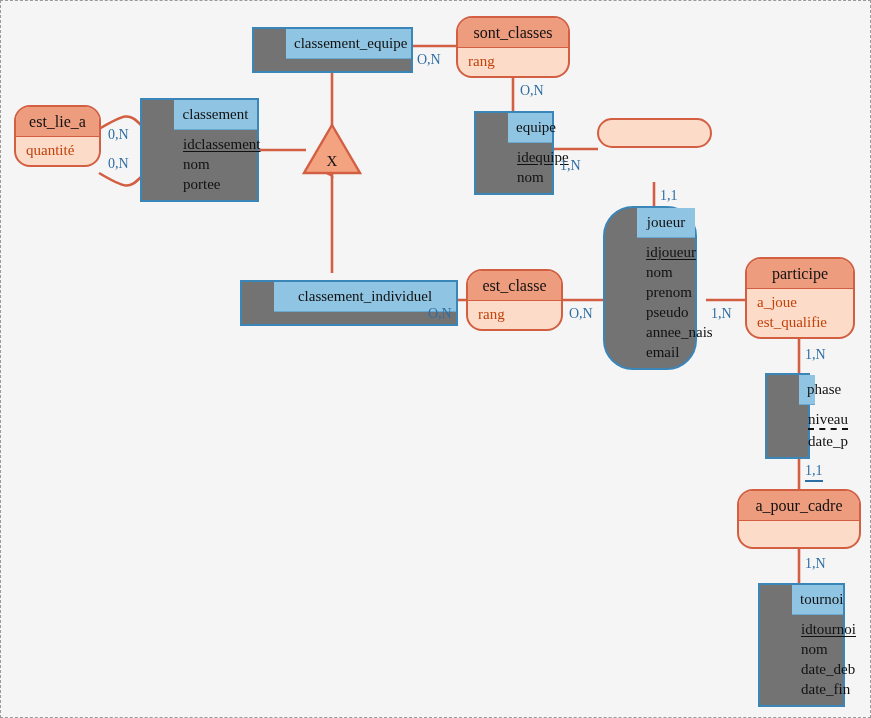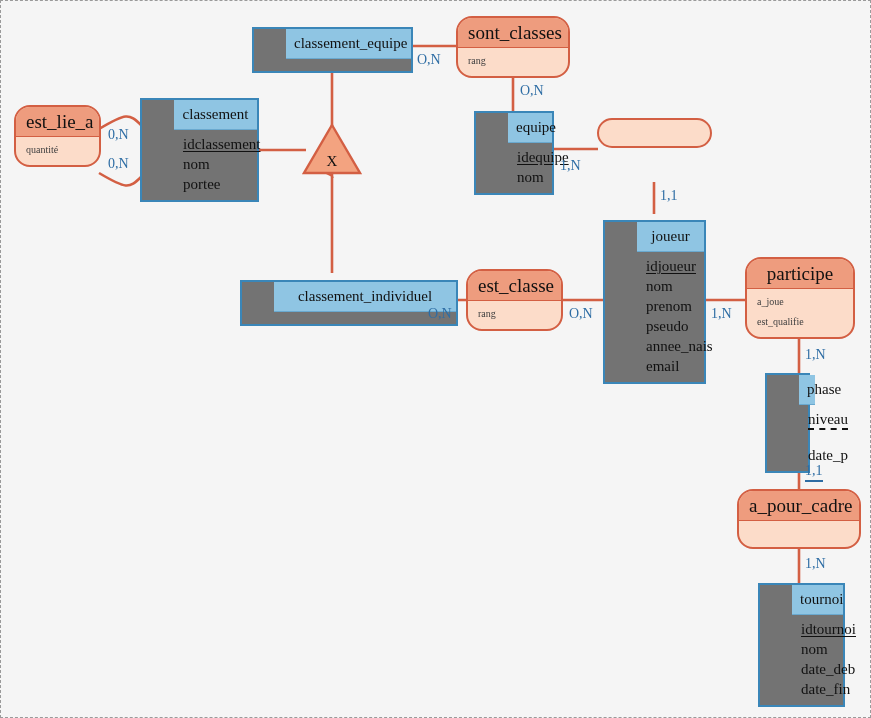--- a/index.html
+++ b/index.html
@@ -58,49 +58,49 @@
   }
   .attr { white-space: nowrap; }
   .attr.pk {
     text-decoration: underline;
     text-underline-offset: 2px;
   }
   .attr.wk {
     border-bottom: 2px dashed #111111;
     display: inline-block;
     line-height: 17px;
-    margin-bottom: 15px;
+    margin-bottom: 1px;
   }
 
   
   .relation {
     position: absolute;
     box-sizing: border-box;
     border: 2px solid #d35f43;
     background: #fcdcc9;
     border-radius: 16px;
     overflow: hidden;
     z-index: 5;
   }
   .relation .rel-head {
     box-sizing: border-box;
     background: #ee9c7e;
     border-bottom: 1px solid #d35f43;
     text-align: center;
     color: #111111;
-    font-size: 19px;
+    font-size: 16px;
     line-height: 17px;
     padding: 6px 10px 6px 10px;
     white-space: nowrap;
   }
   .relation .rel-body {
     box-sizing: border-box;
     padding: 3px 10px 5px 10px;
-    color: #404040;
-    font-size: 10px;
+    color: #c2410c;
+    font-size: 15px;
     line-height: 20px;
   }
   .relation .rel-body.empty {
     padding: 0;
     height: 26px;
   }
 
   
   .card {
     position: absolute;
@@ -202,21 +202,21 @@
   </div>
 
   <div class="entity" style="left:473px; top:110px; width:80px;">
     <div class="ent-head">equipe</div>
     <div class="ent-body">
       <div class="attr pk">idequipe</div>
       <div class="attr">nom</div>
     </div>
   </div>
 
-  <div class="entity" style="left:602px; top:219px; width:103px;">
+  <div class="entity" style="left:602px; top:205px; width:94px;border-radius:30px;">
     <div class="ent-head">joueur</div>
     <div class="ent-body">
       <div class="attr pk">idjoueur</div>
       <div class="attr">nom</div>
       <div class="attr">prenom</div>
       <div class="attr">pseudo</div>
       <div class="attr">annee_nais</div>
       <div class="attr">email</div>
     </div>
   </div>

